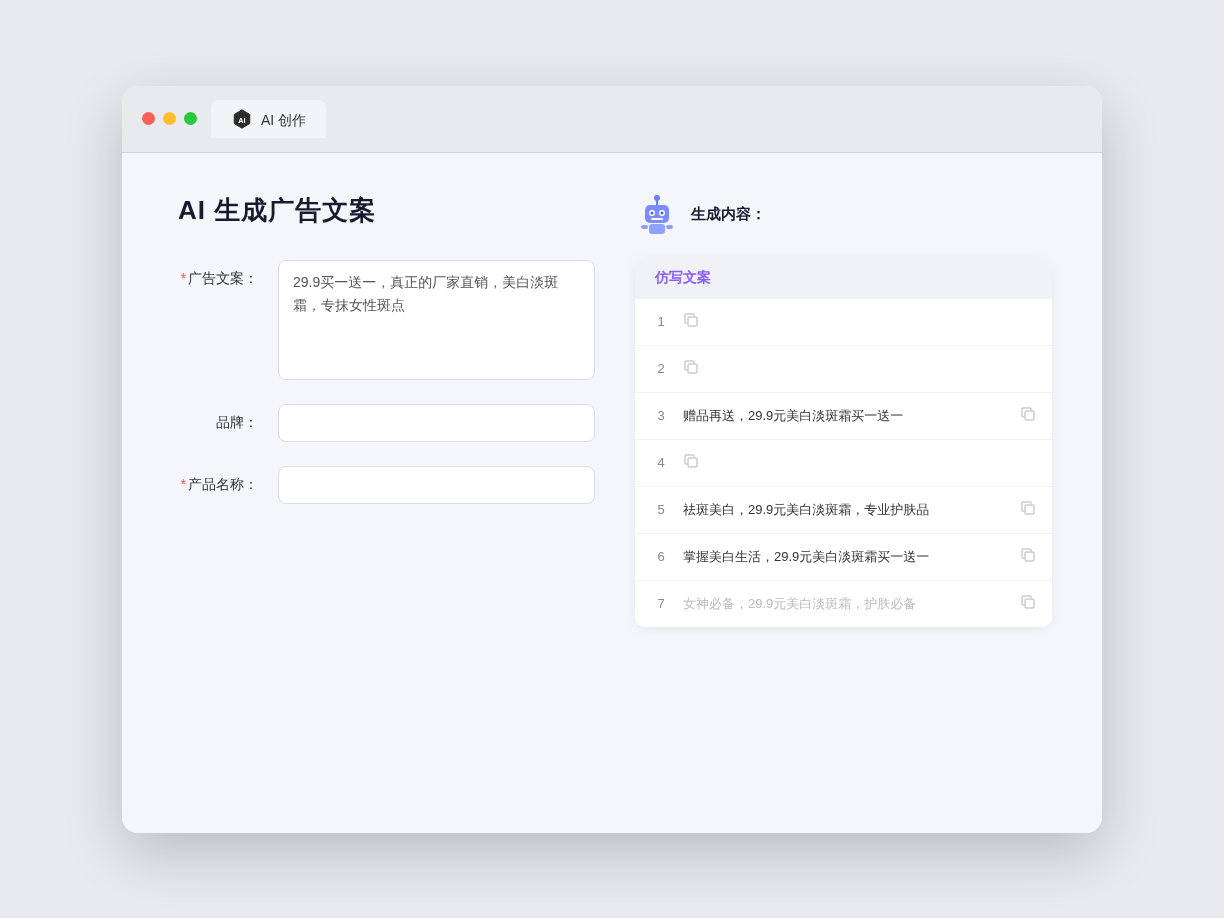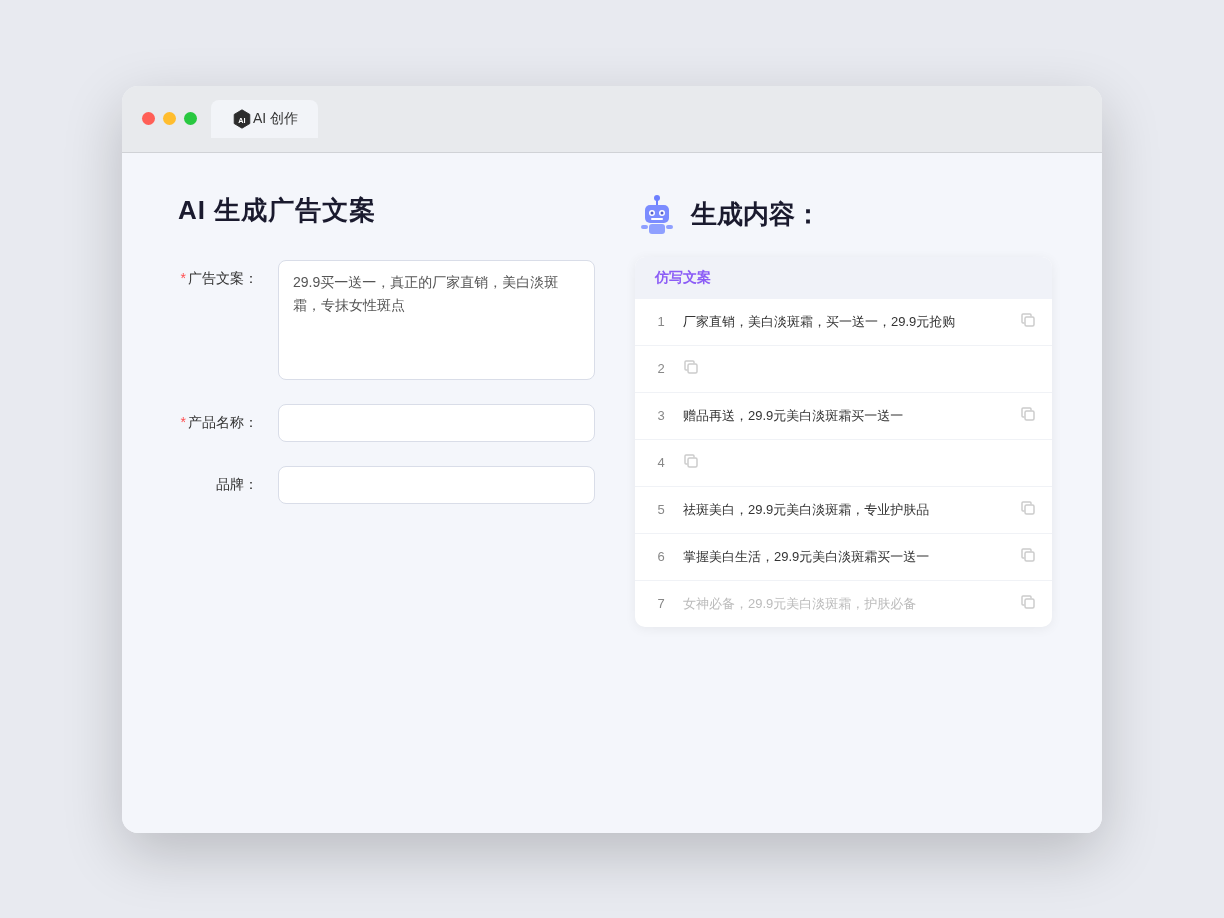--- a/index.html
+++ b/index.html
@@ -48,21 +48,22 @@
     .tab-area {
       display: flex;
       align-items: center;
     }
 
     .tab {
       background: #f2f4f8;
       border-radius: 8px 8px 0 0;
       padding: 8px 20px;
       display: flex;
-      align-items: center;
+      align-items: flex-end;
+      gap: 8px;
     }
 
     .tab-icon {
       width: 22px;
       height: 22px;
     }
 
     .tab-label {
       font-size: 14px;
       color: #333;
@@ -146,21 +147,21 @@
     .right-panel {}
 
     .result-header {
       display: flex;
       align-items: center;
       gap: 12px;
       margin-bottom: 20px;
     }
 
     .result-title {
-      font-size: 26px;
+      font-size: 15px;
       font-weight: 600;
       color: #1a1a2e;
     }
 
     .result-table {
       background: #fff;
       border-radius: 10px;
       overflow: hidden;
       box-shadow: 0 2px 12px rgba(0,0,0,0.06);
     }
@@ -241,29 +242,29 @@
       <div class="form-group">
         <label class="form-label">
           <span class="required-star">*</span><span>广告文案：</span>
         </label>
         <textarea class="form-textarea" style="">29.9买一送一，真正的厂家直销，美白淡斑霜，专抹女性斑点</textarea>
       </div>
 
       
       <div class="form-group">
         <label class="form-label">
-          <span class="required-star">*</span><span>产品名称：</span>
+          <span>品牌：</span>
         </label>
         <input class="form-input" type="text" style="">
       </div>
 
       
       <div class="form-group">
         <label class="form-label">
-          <span>品牌：</span>
+          <span class="required-star">*</span><span>产品名称：</span>
         </label>
         <input class="form-input" type="text" style="">
       </div>
 
       
     </div>
 
     <div class="right-panel">
       <div class="result-header">
 
@@ -288,21 +289,20 @@
         </svg>
         <span class="result-title">生成内容：</span>
       </div>
 
       <div class="result-table">
         <div class="table-header">仿写文案</div>
 
         <div id="result-rows">
             <div class="table-row">
               <span class="row-num">1</span>
-              <span class="row-text">厂家直销，美白淡斑霜，买一送一，29.9元抢购</span>
               <span style="cursor: pointer; color: rgb(204, 204, 204); font-size: 16px;"><svg width="16" height="16" viewBox="0 0 16 16" fill="none" xmlns="http://www.w3.org/2000/svg">
       <rect x="5" y="5" width="9" height="9" rx="1.5" stroke="#ccc" stroke-width="1.5"></rect>
       <path d="M4 11H3C2.45 11 2 10.55 2 10V3C2 2.45 2.45 2 3 2H10C10.55 2 11 2.45 11 3V4" stroke="#ccc" stroke-width="1.5" stroke-linecap="round"></path>
     </svg></span>
             </div>
             <div class="table-row">
               <span class="row-num">2</span>
               <span style="cursor: pointer; color: rgb(204, 204, 204); font-size: 16px;"><svg width="16" height="16" viewBox="0 0 16 16" fill="none" xmlns="http://www.w3.org/2000/svg">
       <rect x="5" y="5" width="9" height="9" rx="1.5" stroke="#ccc" stroke-width="1.5"></rect>
       <path d="M4 11H3C2.45 11 2 10.55 2 10V3C2 2.45 2.45 2 3 2H10C10.55 2 11 2.45 11 3V4" stroke="#ccc" stroke-width="1.5" stroke-linecap="round"></path>

